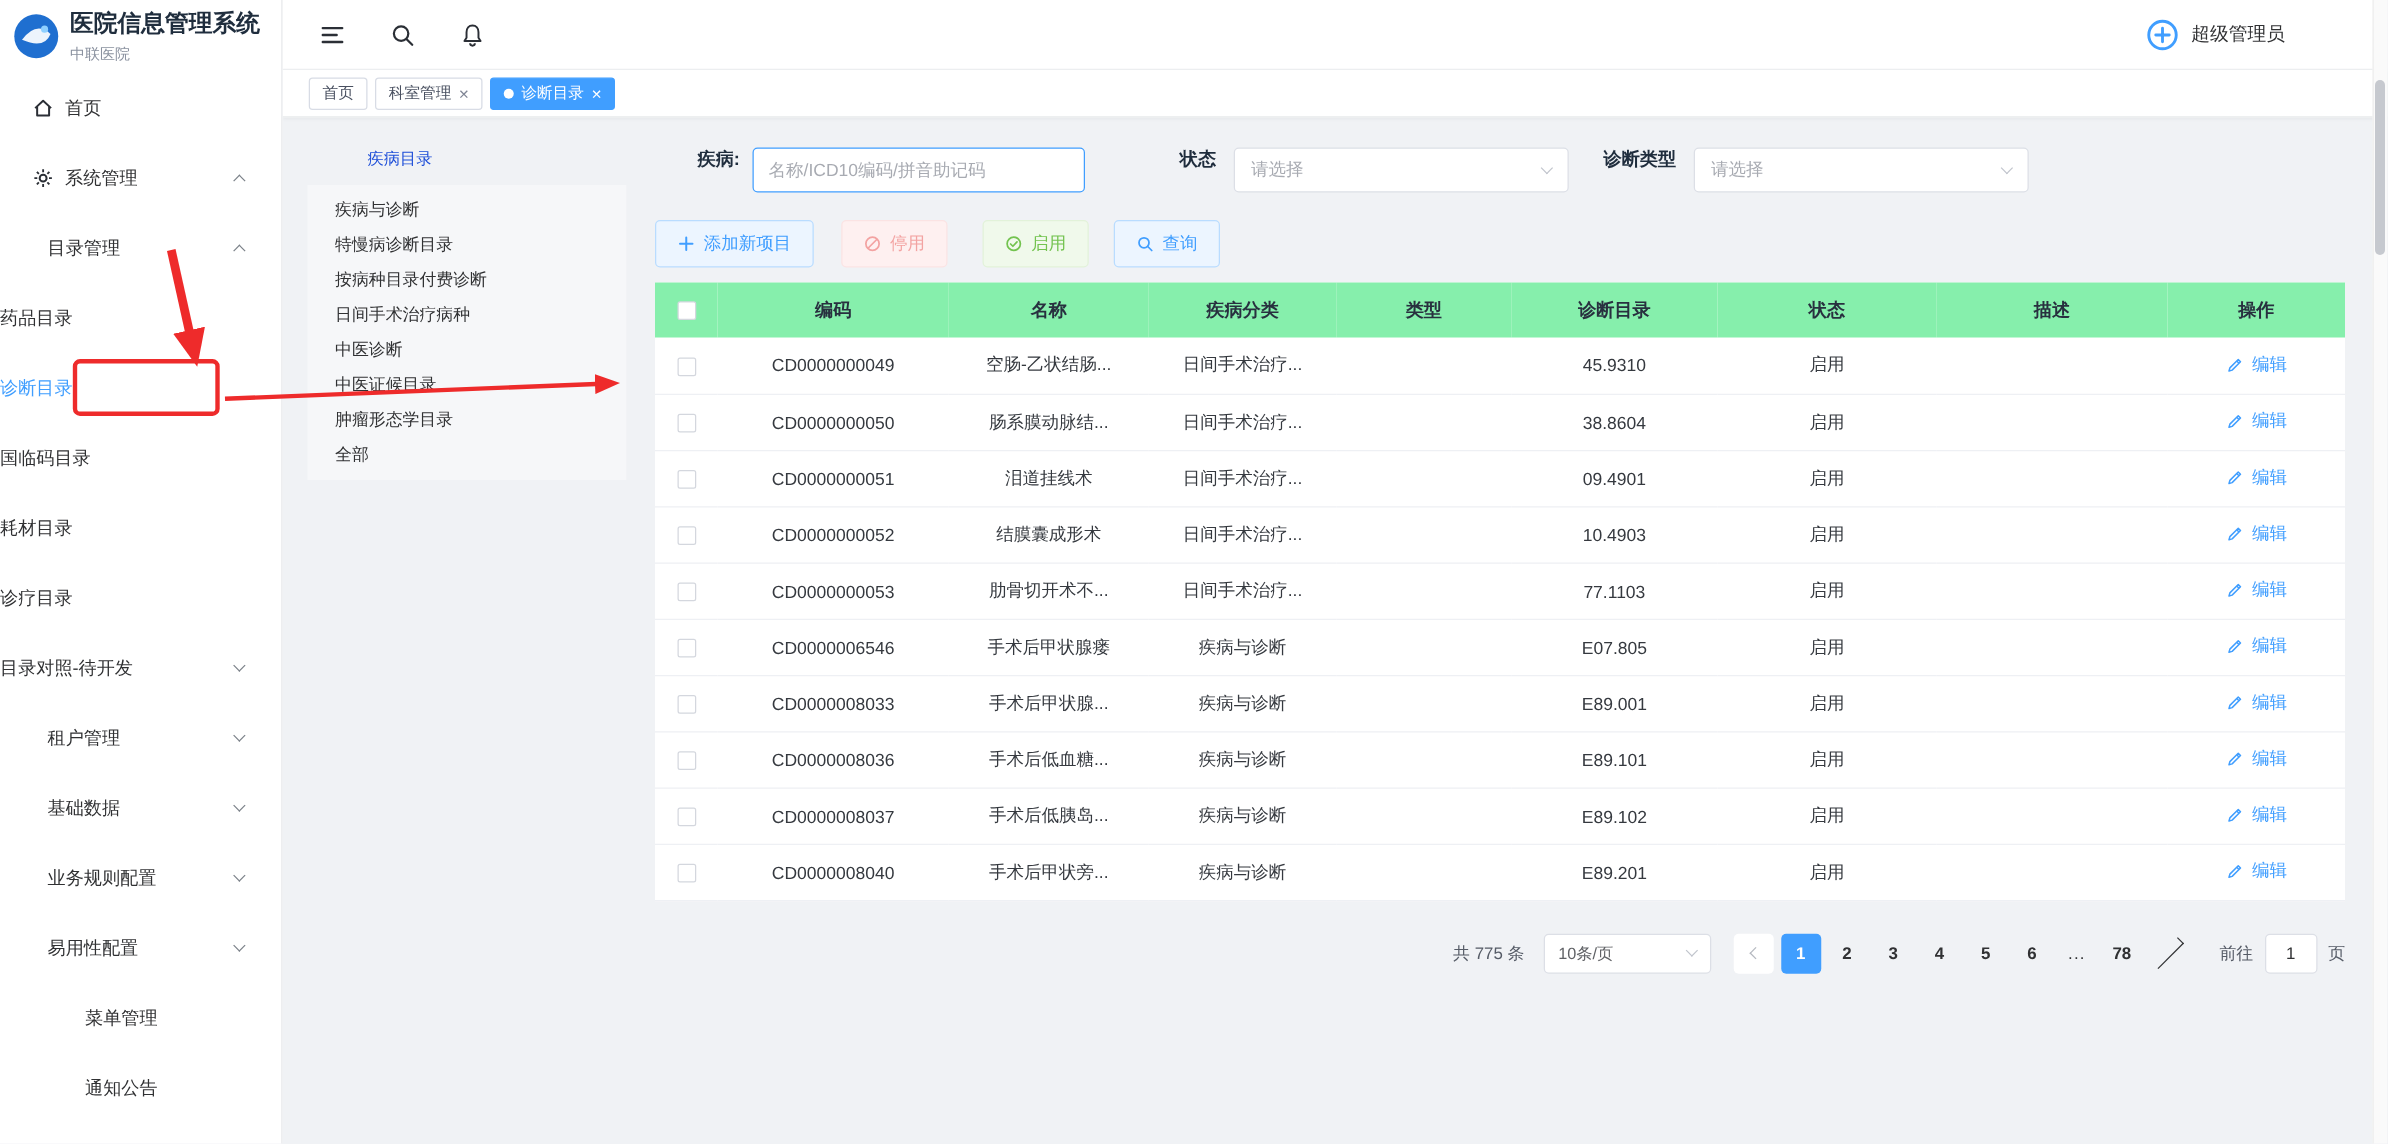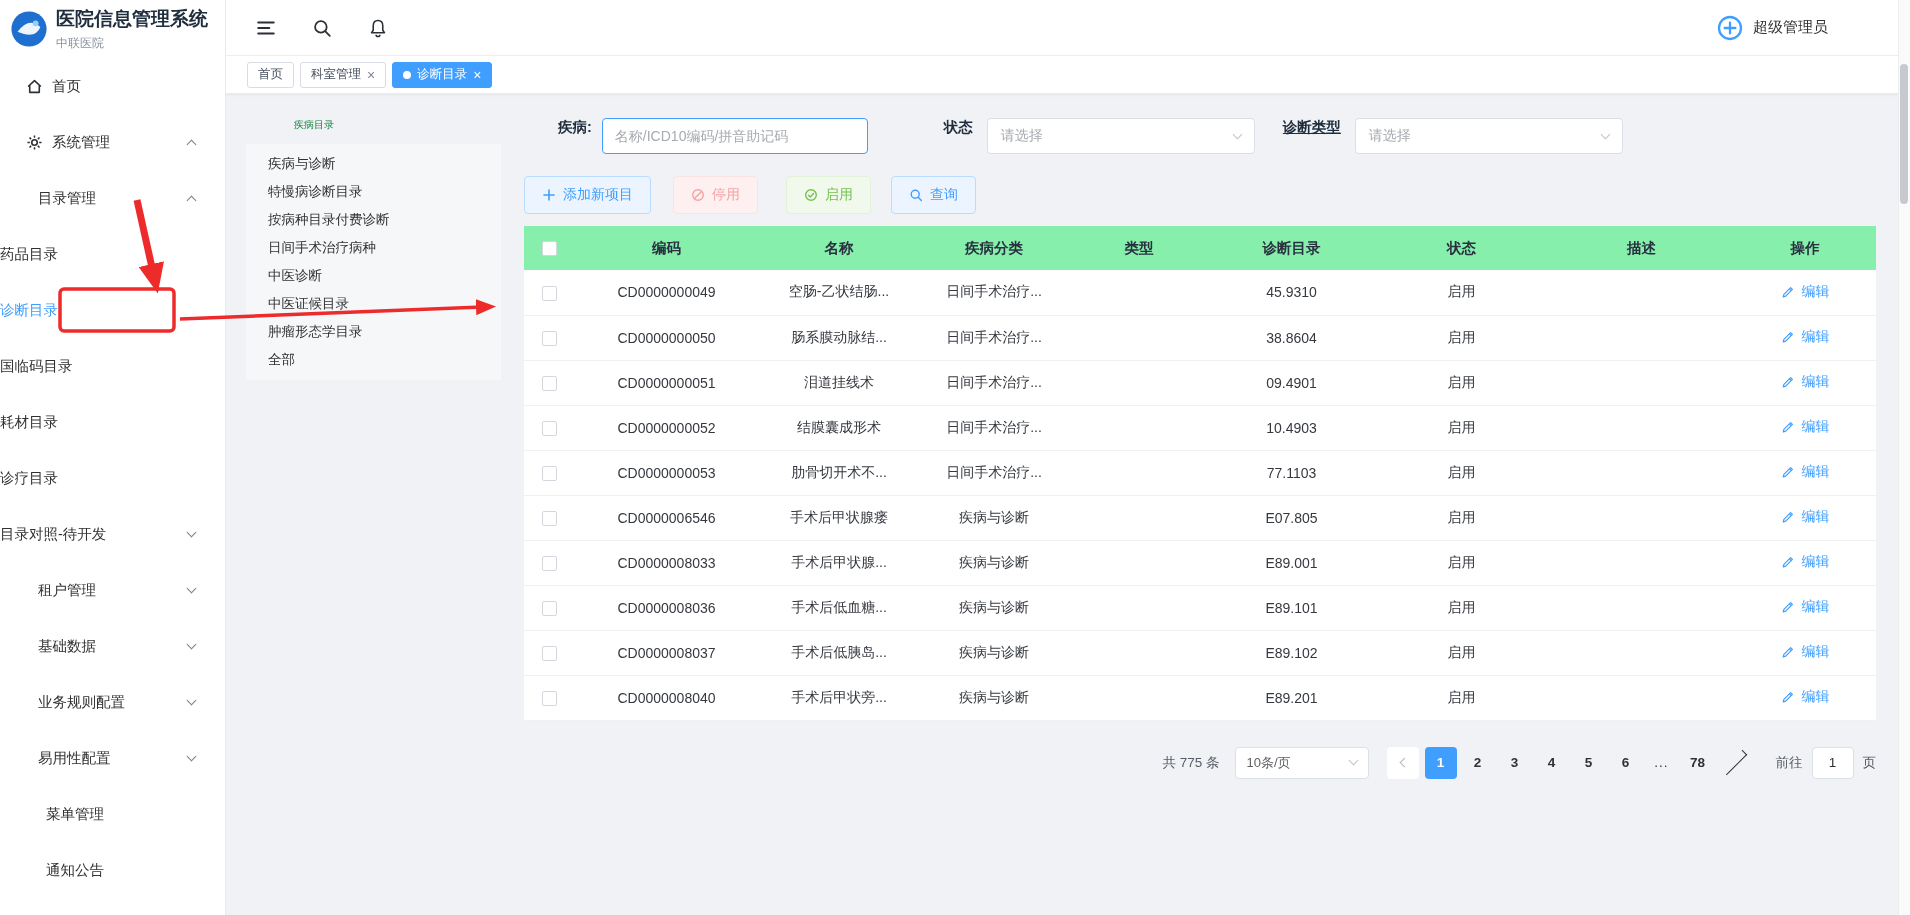--- a/index.html
+++ b/index.html
@@ -12,21 +12,21 @@
   .app { display: flex; width: 100%; height: 100%; }
 
   
   .sidebar { width: 226px; background: #fff; border-right: 1px solid #e7e9ec; flex-shrink: 0; z-index: 5; }
   .logo-row { height: 58px; display: flex; align-items: center; gap: 8px; padding: 0 10px; }
   .logo-badge { width: 38px; height: 38px; flex-shrink: 0; }
   .app-title { font-size: 19px; font-weight: 700; color: #1f2d3d; white-space: nowrap; text-align: right; }
   .app-sub { font-size: 12px; color: #8a919f; margin-top: 3px; }
   .mi { position: relative; height: 56px; display: flex; align-items: center; gap: 9px; font-size: 14.5px; color: #303133; cursor: pointer; white-space: nowrap; }
   .mi.lv1 { padding-left: 26px; }
-  .mi.lv15 { padding-left: 46px; text-align: center; }
+  .mi.lv15 { padding-left: 68px; text-align: center; }
   .mi.lv2 { padding-left: 38px; }
   .mi.lv3 { }
   .mi.active { color: #409eff; }
   .mico { width: 17px; height: 17px; color: #2b2f36; flex-shrink: 0; }
   .chev { position: absolute; right: 30px; width: 7px; height: 7px; border-right: 1.5px solid #7a8088; border-bottom: 1.5px solid #7a8088; }
   .chev.up { transform: rotate(-135deg); margin-top: 4px; }
   .chev.down { transform: rotate(45deg); margin-top: -4px; }
 
   
   .right { flex: 1; display: flex; flex-direction: column; min-width: 0; }
@@ -40,32 +40,32 @@
   .tabbar { height: 38px; background: #fff; display: flex; align-items: center; gap: 6px; padding: 0 21px; border-bottom: 1px solid #e8eaec; box-shadow: 0 1px 3px rgba(0,0,0,0.05); }
   .tab { height: 26px; display: inline-flex; align-items: center; gap: 6px; padding: 0 10px; border: 1px solid #d8dce5; background: #fff; color: #495060; font-size: 12.5px; border-radius: 3px; cursor: pointer; white-space: nowrap; }
   .tab .x { font-size: 14px; color: #808695; line-height: 1; cursor: pointer; }
   .tab.active { background: #409eff; border-color: #409eff; color: #fff; }
   .tab.active .x { color: #fff; }
   .tab .dot { width: 8px; height: 8px; border-radius: 50%; background: #fff; }
 
   
   .content { flex: 1; display: flex; padding: 24px 0 0 20px; overflow: hidden; }
   .catalog { width: 255px; flex-shrink: 0; }
-  .catalog-title { font-size: 10px; color: #15803d; padding-left: 48px; margin-bottom: 12px; }
+  .catalog-title { font-size: 13px; color: #1d4ed8; padding-left: 48px; margin-bottom: 12px; }
   .catalog-list { background: #f6f7f9; padding: 6px 0; }
   .cat-item { height: 28px; line-height: 28px; padding-left: 22px; font-size: 13.5px; color: #303133; cursor: pointer; }
   .main { flex: 1; margin-left: 23px; min-width: 0; padding-right: 34px; }
 
   .filter-row { display: flex; align-items: flex-start; height: 36px; }
   .flabel { font-weight: 700; font-size: 14.5px; color: #1f2d3d; white-space: nowrap; }
   .f-disease { margin-left: 34px; }
   .inp { margin-left: 10px; width: 266px; height: 36px; border: 1px solid #409eff; border-radius: 4px; background: #fff; padding: 0 12px; font-size: 14px; color: #303133; outline: none; font-family: inherit; }
   .inp::placeholder { color: #a8abb2; }
   .f-status { margin-left: 76px; }
-  .f-type { margin-left: 28px; text-decoration: underline; }
+  .f-type { margin-left: 28px; }
   .sel { margin-left: 14px; width: 268px; height: 36px; border: 1px solid #dcdfe6; border-radius: 4px; background: #fff; display: flex; align-items: center; justify-content: space-between; padding: 0 13px; color: #a8abb2; font-size: 14px; cursor: pointer; }
   .chevd { width: 7px; height: 7px; border-right: 1.5px solid #c0c4cc; border-bottom: 1.5px solid #c0c4cc; transform: rotate(45deg); margin-top: -4px; flex-shrink: 0; }
 
   .toolbar { display: flex; align-items: center; margin-top: 22px; }
   .btn { height: 38px; display: inline-flex; align-items: center; gap: 7px; padding: 0 17px; border-radius: 4px; font-size: 14px; cursor: pointer; border: 1px solid transparent; white-space: nowrap; font-family: inherit; }
   .btn svg { width: 14px; height: 14px; }
   .btn-add { background: #ecf5ff; border-color: #b9dcff; color: #409eff; }
   .btn-stop { margin-left: 22px; background: #fef0f0; border-color: #fbe3e3; color: #f3a3a2; }
   .btn-start { margin-left: 28px; background: #f0f9eb; border-color: #e2f2d9; color: #73c34f; }
   .btn-query { margin-left: 20px; background: #ecf5ff; border-color: #b9dcff; color: #409eff; }

